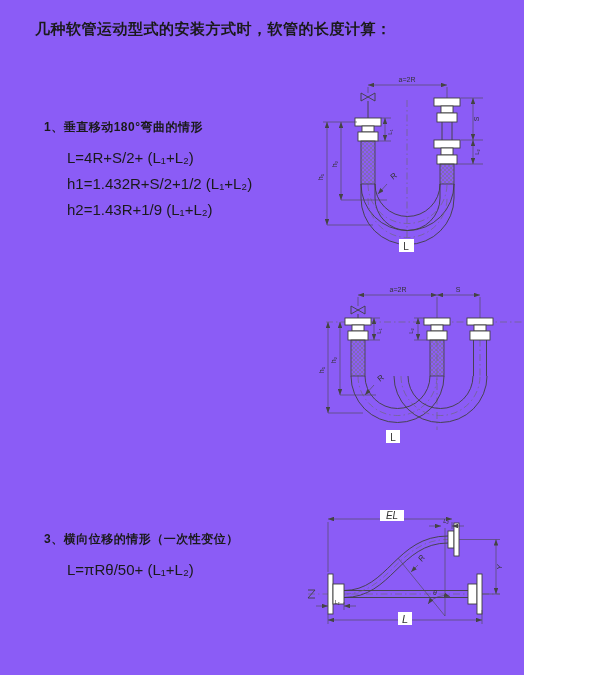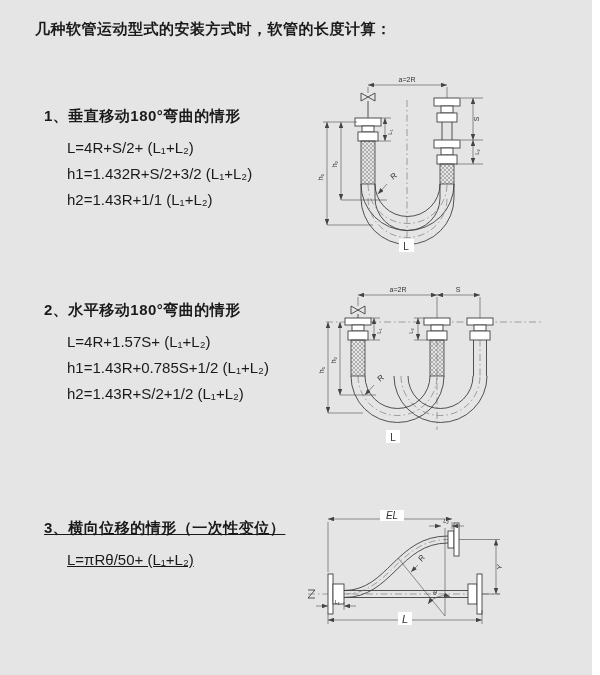--- a/index.html
+++ b/index.html
@@ -1,51 +1,45 @@
 <!DOCTYPE html>
 <html><head>
 <meta charset="utf-8">
 <style>
   html,body{margin:0;padding:0;background:#fff;}
-  .page{position:relative;width:592px;height:675px;background:#e5e5e5;overflow:hidden;
+  .page{position:relative;width:524px;height:675px;background:#8b5cf6;overflow:hidden;
         font-family:"Liberation Sans",sans-serif;color:#1a1a1a;}
   .title{position:absolute;left:35px;top:20px;font-size:15px;font-weight:bold;letter-spacing:.5px;white-space:nowrap;}
   .sec{position:absolute;left:44px;}
-  .sec-heading{font-size:15px;font-weight:bold;margin:1px 0 9px 0;white-space:nowrap;letter-spacing:.5px;}
+  .sec-heading{font-size:12px;font-weight:bold;margin:13px 0 9px 0;white-space:nowrap;letter-spacing:.5px;}
   .formula{font-size:15px;line-height:26px;padding-left:23px;white-space:nowrap;}
-  #sec1{top:106px;} #sec2{top:300px;} #sec3{top:518px;text-decoration:underline;}
+  #sec1{top:106px;} #sec2{top:300px;} #sec3{top:518px;}
   .dwg{position:absolute;}
   #dwg1{left:315px;top:72px;} #dwg2{left:318px;top:280px;} #dwg3{left:300px;top:498px;font-style:italic;}
   svg{font-family:"Liberation Sans",sans-serif;}
   svg text{fill:#333;}
   .ln{stroke:#3f3f3f;stroke-width:.9;fill:none;}
   .thin{stroke:#4a4a4a;stroke-width:.6;fill:none;}
   .cl{stroke:#6a6a6a;stroke-width:.6;fill:none;stroke-dasharray:7 3 1.5 3;}
   .fl{fill:#ffffff;stroke:#3f3f3f;stroke-width:.9;}
 </style>
 </head>
 <body>
 
 <div class="page">
 
   <div class="title">几种软管运动型式的安装方式时，软管的长度计算：</div>
 
   <div class="sec" id="sec1">
     <div class="sec-heading">1、垂直移动180°弯曲的情形</div>
     <div class="formula">L=4R+S/2+ (L₁+L₂)</div>
-    <div class="formula">h1=1.432R+S/2+3/2 (L₁+L₂)</div>
-    <div class="formula">h2=1.43R+1/1 (L₁+L₂)</div>
-  </div>
-
-  <div class="sec" id="sec2">
-    <div class="sec-heading">2、水平移动180°弯曲的情形</div>
-    <div class="formula">L=4R+1.57S+ (L₁+L₂)</div>
-    <div class="formula">h1=1.43R+0.785S+1/2 (L₁+L₂)</div>
-    <div class="formula">h2=1.43R+S/2+1/2 (L₁+L₂)</div>
-  </div>
+    <div class="formula">h1=1.432R+S/2+1/2 (L₁+L₂)</div>
+    <div class="formula">h2=1.43R+1/9 (L₁+L₂)</div>
+  </div>
+
 
   <div class="sec" id="sec3">
     <div class="sec-heading">3、横向位移的情形（一次性变位）</div>
     <div class="formula">L=πRθ/50+ (L₁+L₂)</div>
   </div>
 
   <div class="dwg" id="dwg1">
   <svg width="185" height="185" viewBox="0 0 185 185">
     <defs>
       <marker id="ar1" viewBox="0 0 8 6" refX="8" refY="3" markerWidth="6" markerHeight="4.5" markerUnits="userSpaceOnUse" orient="auto-start-reverse">

